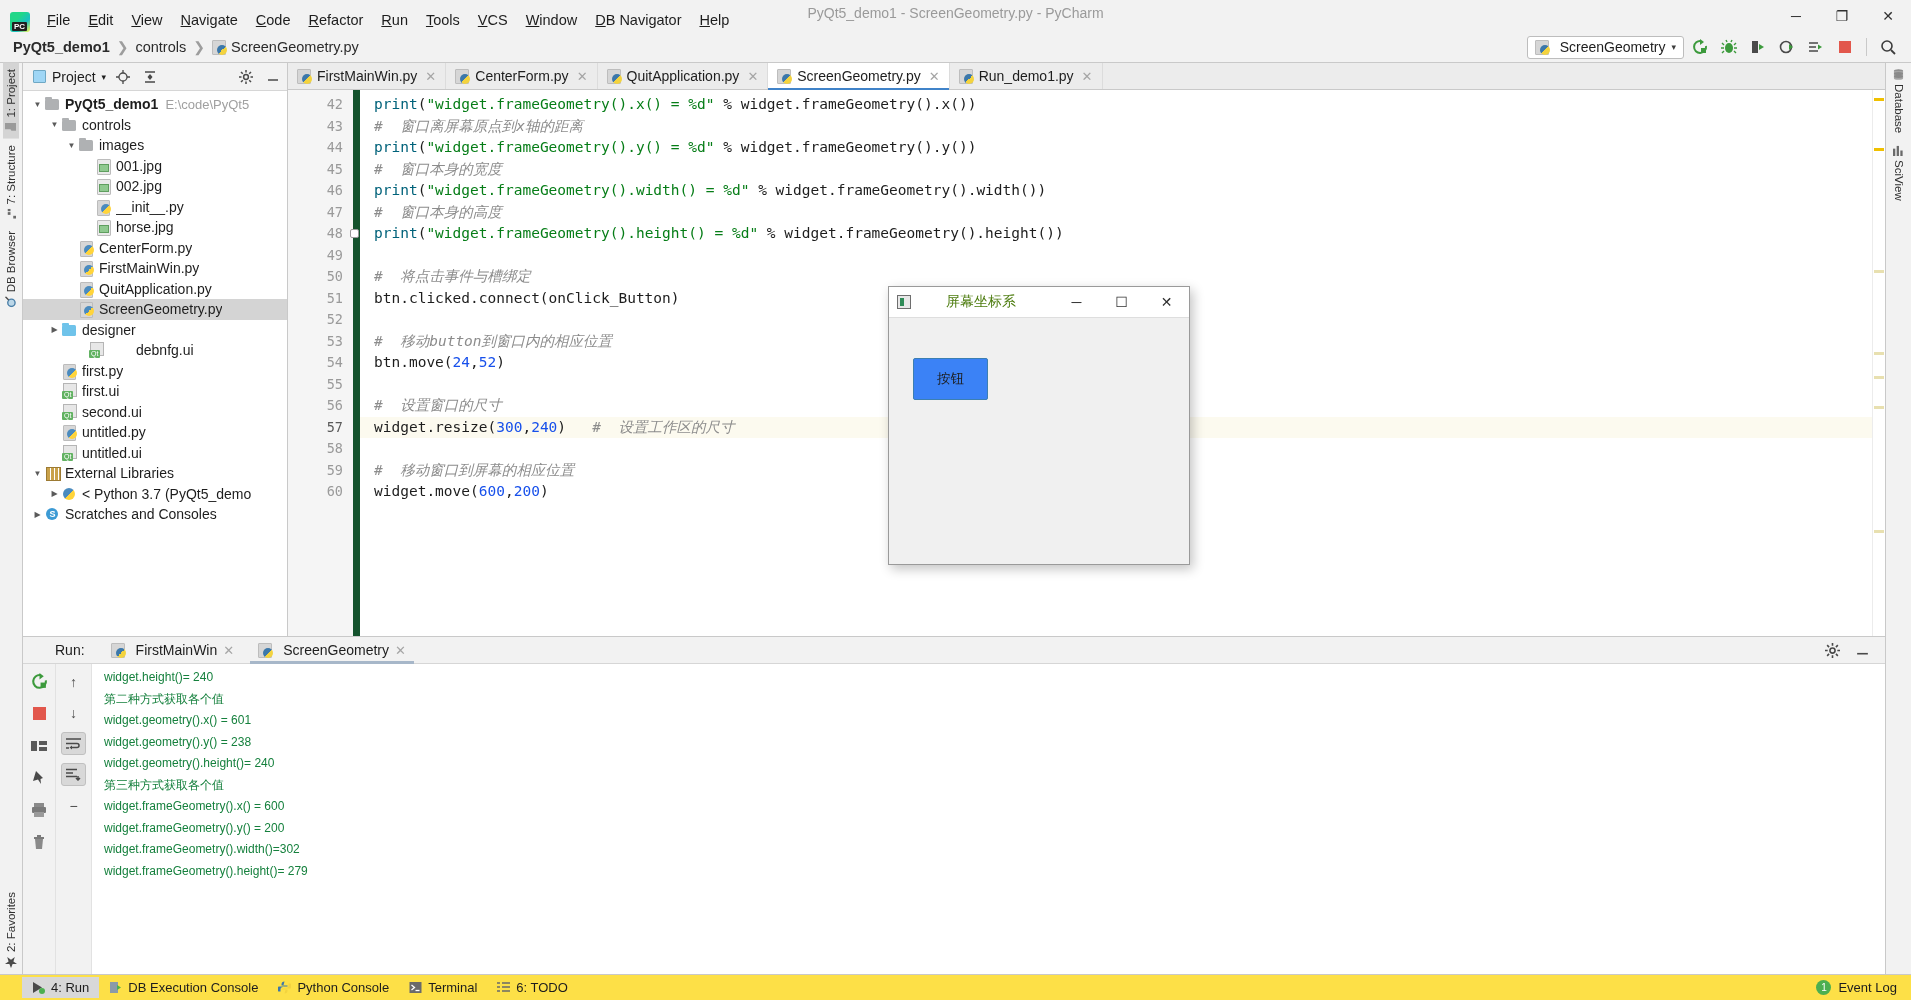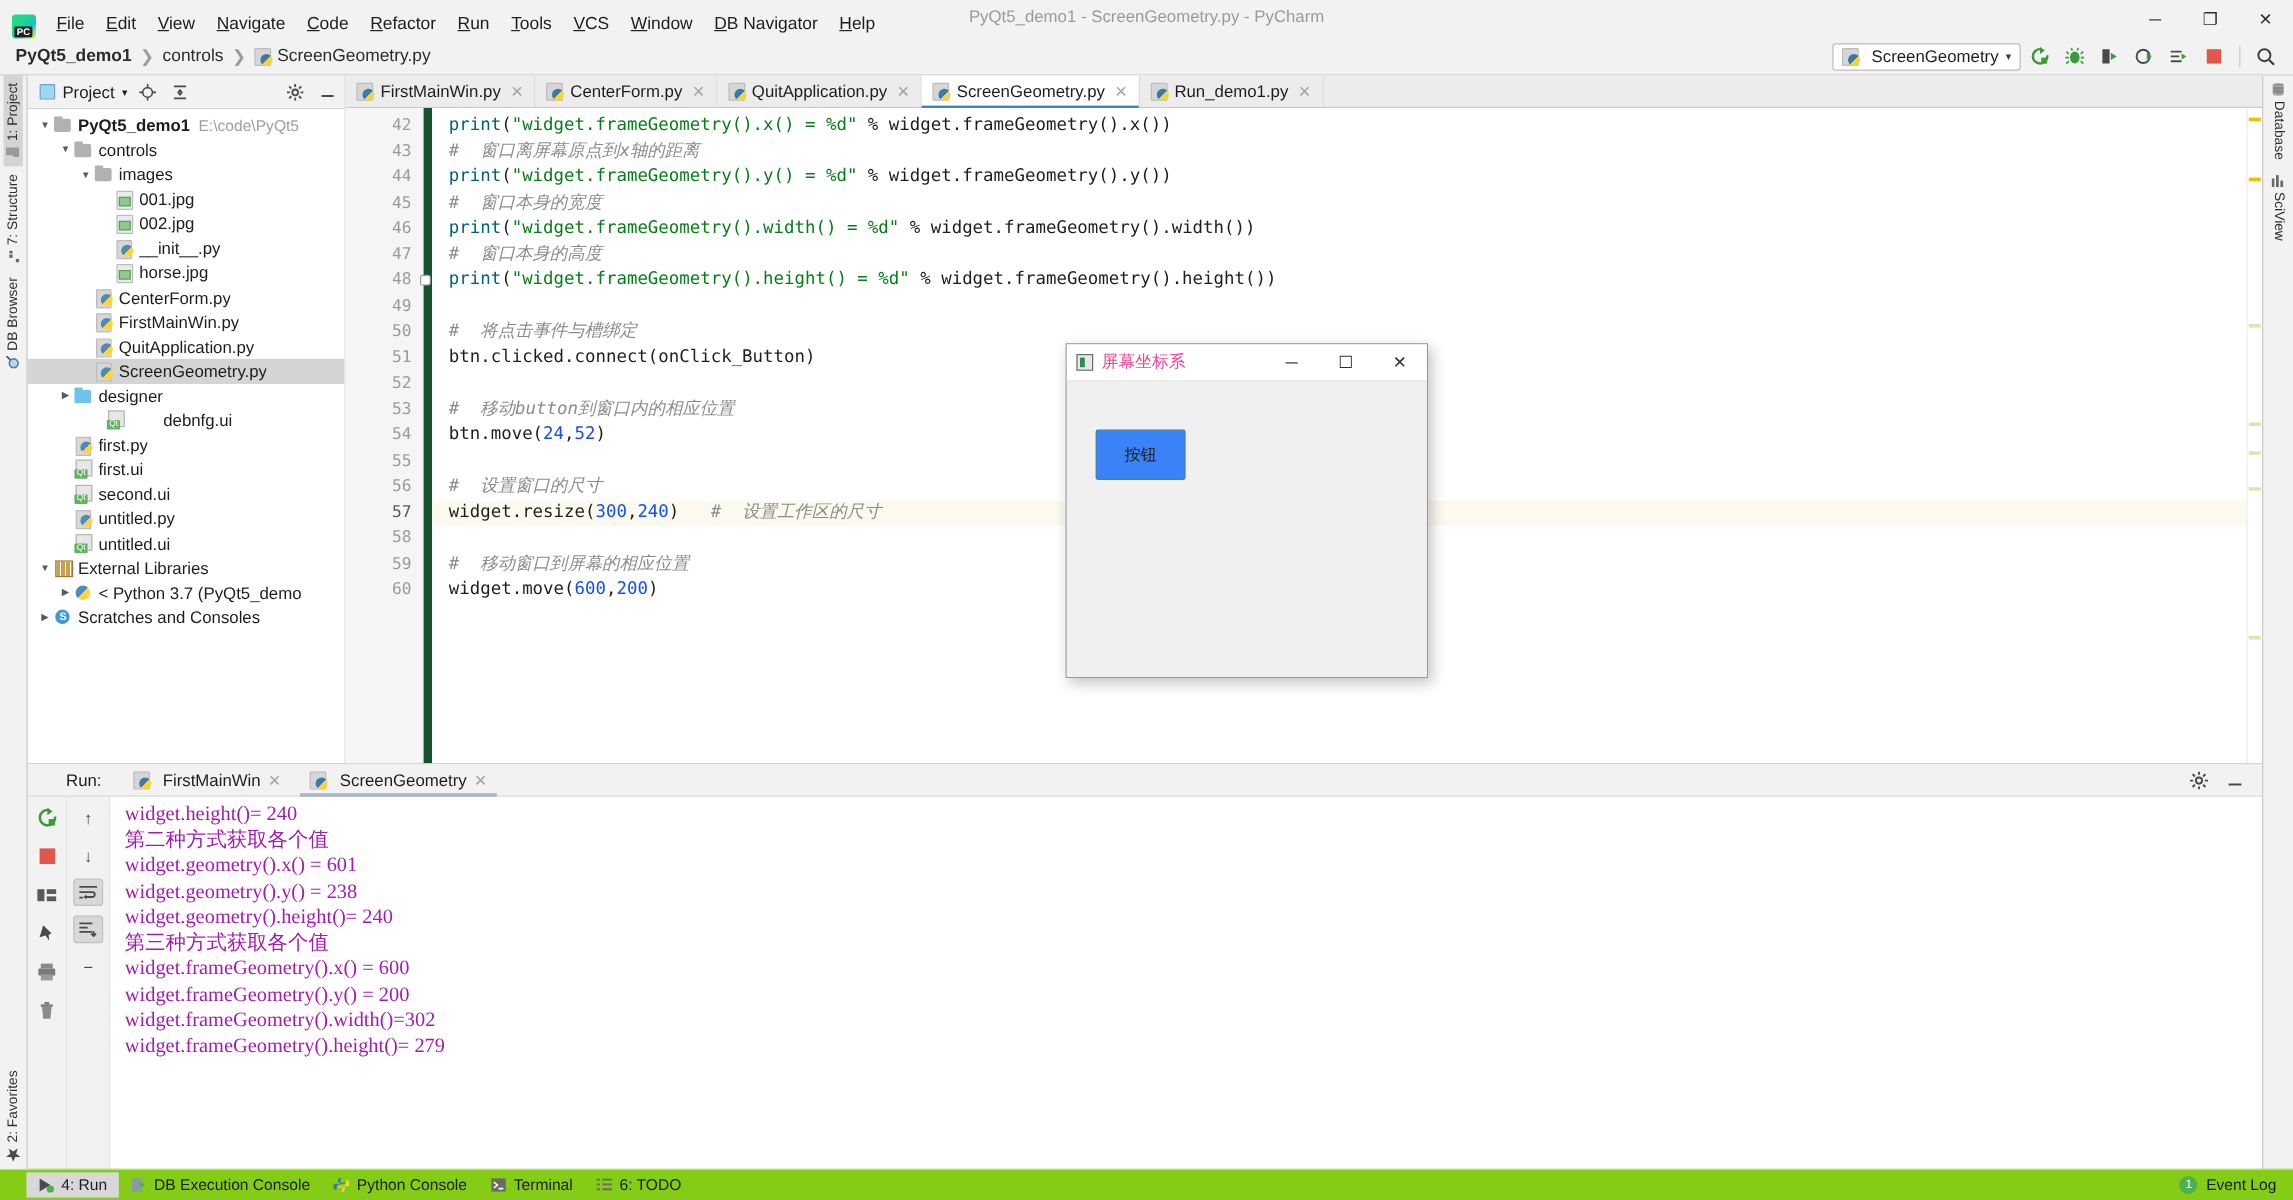--- a/index.html
+++ b/index.html
@@ -251,21 +251,21 @@
     height: 31px; background: #fff; border-bottom: 1px solid #dedede;
     display: flex; align-items: center; flex: 0 0 31px;
   }
   .qt-ico {
     width: 14px; height: 14px; margin: 0 7px 0 8px; flex: 0 0 14px;
     border: 1px solid #6e6e6e; background: #e8e8e8; position: relative;
   }
   .qt-ico::after {
     content: ""; position: absolute; left: 2px; top: 2px; width: 4px; height: 8px; background: #2e8b57;
   }
-  .qt-name { font-size: 14px; color: #ec4899; }
+  .qt-name { font-size: 14px; color: #4d7c0f; margin-left: 28px; }
   .qt-btns { margin-left: auto; display: flex; height: 31px; }
   .qt-btn {
     width: 45px; display: flex; align-items: center; justify-content: center;
     font-size: 14px; color: #303030;
   }
   .qt-body { flex: 1 1 auto; position: relative; background: #f0f0f0; }
   .qt-button {
     position: absolute; left: 24px; top: 40px; width: 75px; height: 42px;
     background: #3b82f6; border: 1px solid #3c7fb1; border-radius: 2px;
     font-size: 13.5px; color: #1d1d1d; display: flex; align-items: center; justify-content: center;
@@ -300,27 +300,27 @@
     width: 36px; flex: 0 0 36px; background: #f2f2f2; border-right: 1px solid #e2e2e2;
     display: flex; flex-direction: column; align-items: center; padding-top: 6px; gap: 8px;
   }
   .rbtn {
     width: 25px; height: 23px; display: flex; align-items: center; justify-content: center;
     font-size: 14px; color: #4d4d4d; border-radius: 3px;
   }
   .rbtn.toggled { background: #d8d8d8; border: 1px solid #c0c0c0; }
   .console {
     flex: 1 1 auto; background: #fff; padding: 3px 0 0 12px; overflow: hidden;
-    font-family: Liberation Serif, serif; font-size: 17px; color: #a21caf;
+    font-family: Liberation Sans, sans-serif; font-size: 12px; color: #15803d;
   }
   .oline { height: 21.5px; line-height: 21.5px; white-space: pre; }
 
   
   .statusbar {
-    height: 26px; flex: 0 0 26px; background: #84cc16; border-top: 1px solid #c9c9c9;
+    height: 26px; flex: 0 0 26px; background: #fde047; border-top: 1px solid #c9c9c9;
     display: flex; align-items: center; padding-left: 22px; gap: 0;
   }
   .sb-item {
     display: flex; align-items: center; gap: 6px; padding: 3px 10px;
     font-size: 13px; color: #1d1d1d; white-space: nowrap;
   }
   .sb-item.active { background: #d8d8d8; }
   .sb-right { margin-left: auto; display: flex; align-items: center; padding-right: 14px; gap: 7px; }
   .badge {
     width: 15px; height: 15px; border-radius: 50%; background: #4caf50; color: #fff;

